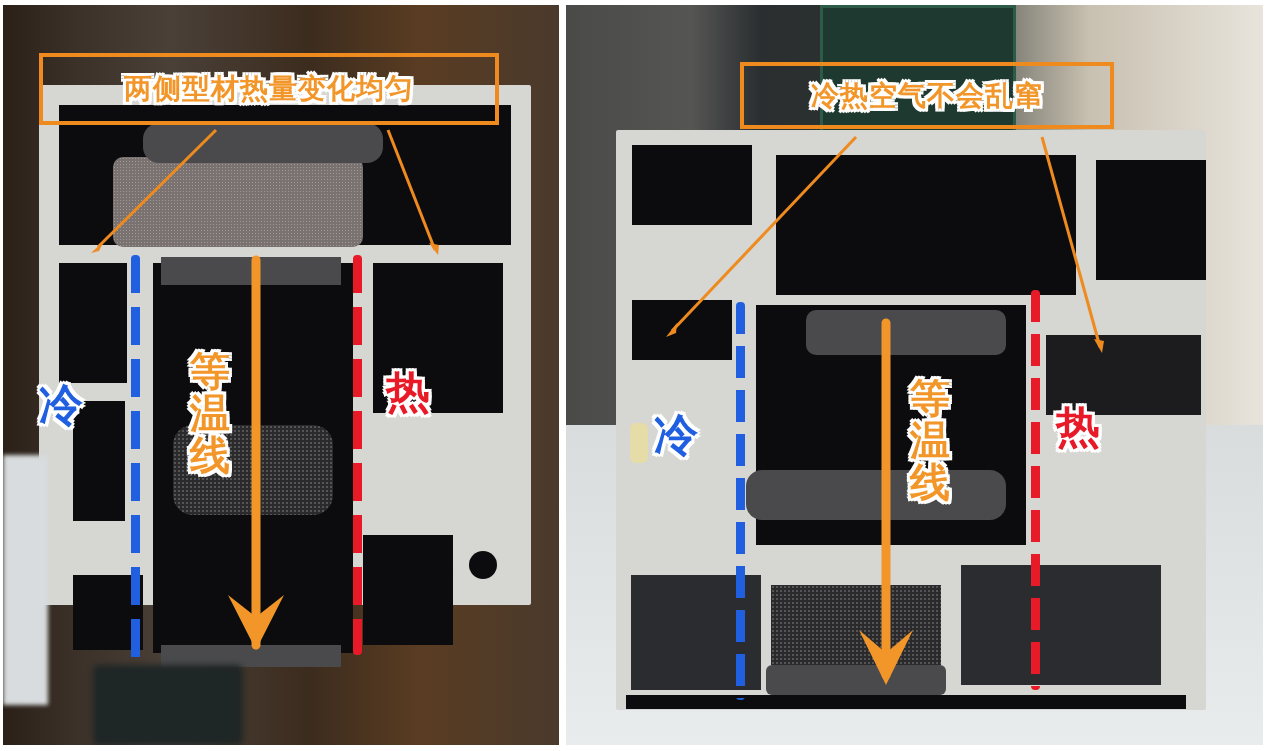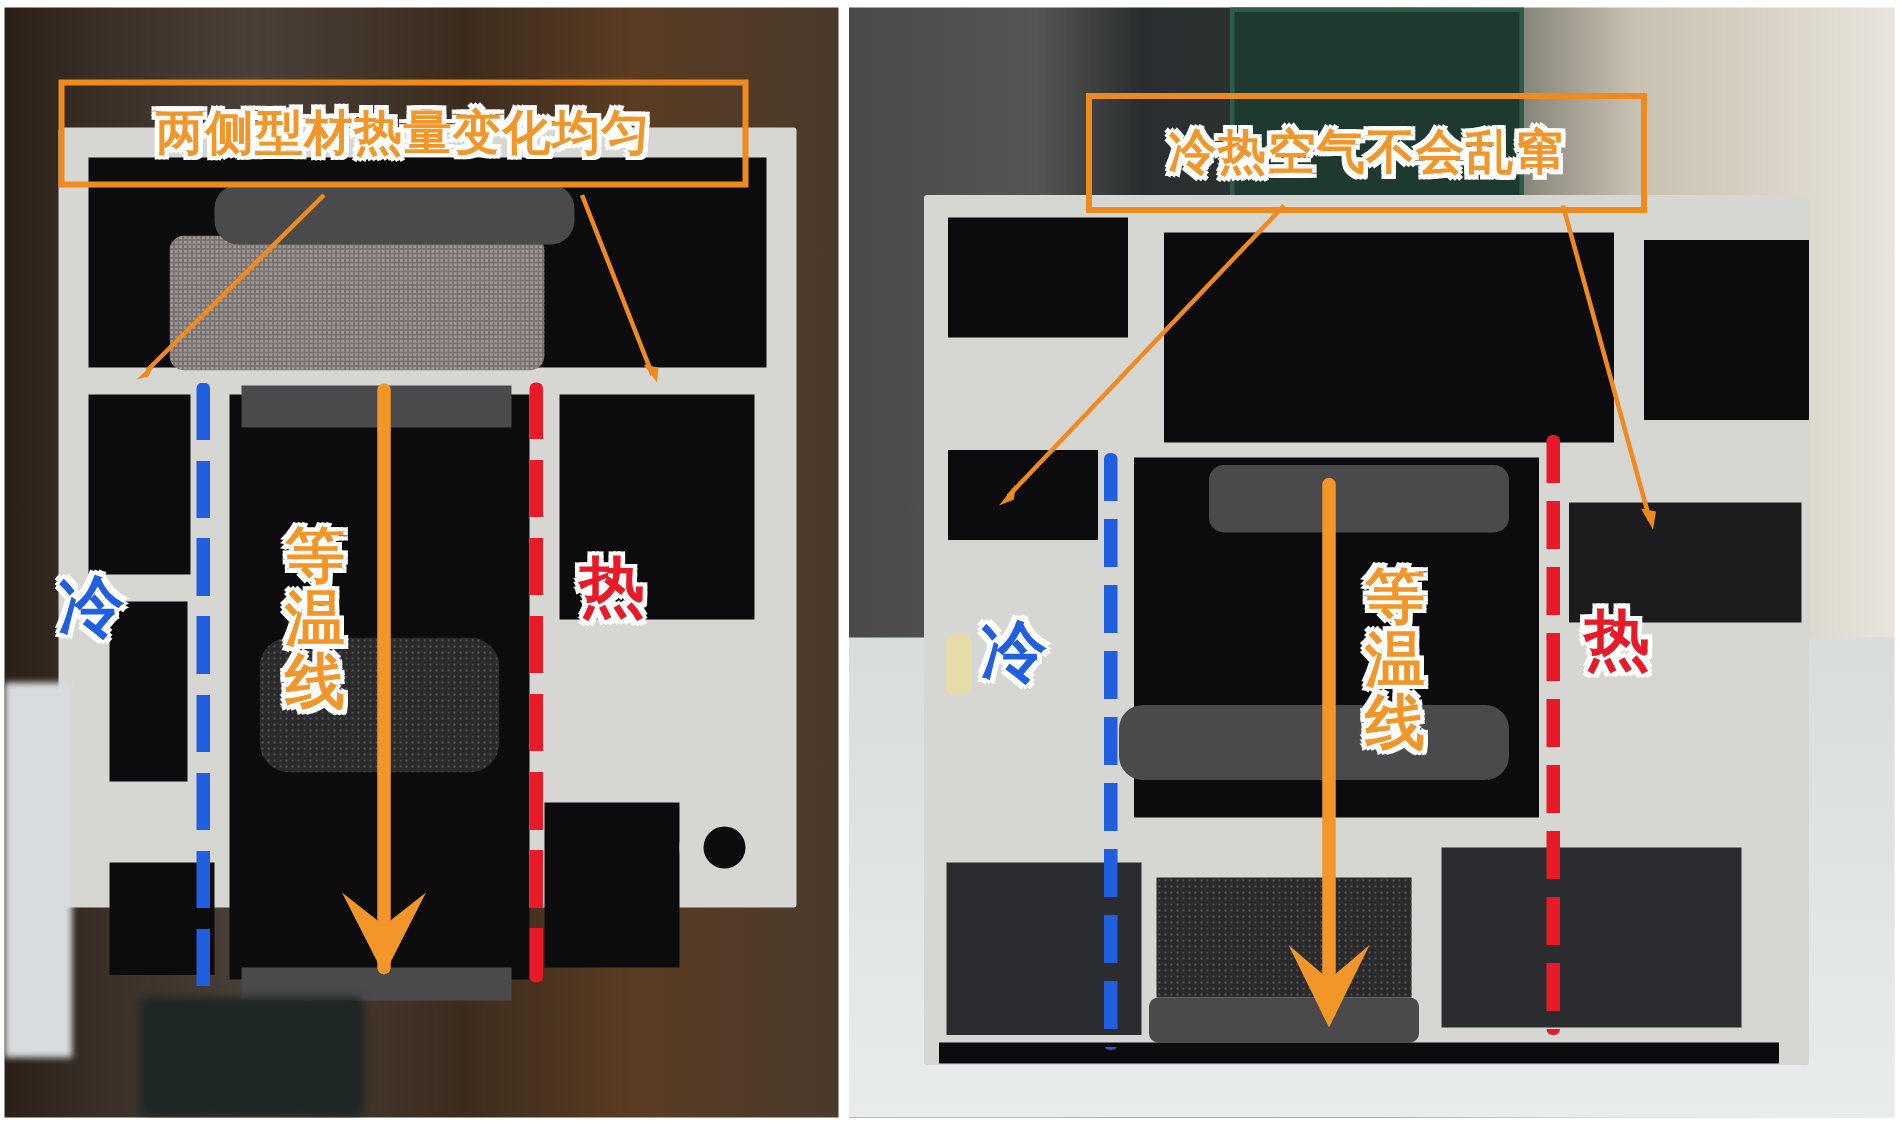--- a/index.html
+++ b/index.html
@@ -38,21 +38,21 @@
     background-image: radial-gradient(circle, #e0cfa2 3px, #8a7650 4px, transparent 5px);
     background-size: 10px 10px; border: 2px solid #ddd; }
 
   
   .caption-box {
     position: absolute; border: 4px solid #ee8a1e;
     display: flex; align-items: center; justify-content: center;
     box-sizing: border-box;
   }
   .caption-text {
-    color: #f2962a; font-weight: bold; font-size: 32px; white-space: nowrap;
+    color: #f2962a; font-weight: bold; font-size: 28px; white-space: nowrap;
     text-shadow: -3px -3px 0 #fff, 3px -3px 0 #fff, -3px 3px 0 #fff, 3px 3px 0 #fff,
                  0 3px 0 #fff, 0 -3px 0 #fff, 3px 0 0 #fff, -3px 0 0 #fff;
     letter-spacing: 1px;
     text-align: center;
   }
   .vlabel {
     position: absolute; font-weight: bold; font-size: 44px; line-height: 1;
     text-shadow: -3px -3px 0 #fff, 3px -3px 0 #fff, -3px 3px 0 #fff, 3px 3px 0 #fff,
                  0 3px 0 #fff, 0 -3px 0 #fff, 3px 0 0 #fff, -3px 0 0 #fff;
   }
@@ -143,21 +143,21 @@
 
   <svg class="overlay" width="697" height="740">
     <line x1="320" y1="318" x2="320" y2="670" stroke="#f2962a" stroke-width="9" stroke-linecap="round"></line>
     <polygon points="293,625 320,680 347,625 320,648" fill="#f2962a"></polygon>
     <line x1="290" y1="132" x2="106" y2="326" stroke="#ee8a1e" stroke-width="3"></line>
     <polygon points="100,332 111,318 110,328" fill="#ee8a1e"></polygon>
     <line x1="476" y1="132" x2="534" y2="342" stroke="#ee8a1e" stroke-width="3"></line>
     <polygon points="536,348 528,334 538,336" fill="#ee8a1e"></polygon>
   </svg>
 
-  <div class="caption-box" style="left:158px; top:57px; width:374px; height:80px;">
+  <div class="caption-box" style="left:174px; top:57px; width:374px; height:67px;">
     <span class="caption-text">冷热空气不会乱窜</span>
   </div>
 
   <div class="vlabel" style="left:88px; top:408px; color:#1f5fe0;">冷</div>
   <div class="vlabel" style="left:490px; top:400px; color:#e81a28;">热</div>
   <div class="isotherm-label" style="left:342px; top:372px;">
       <span style="display:block; width:44px; word-break:break-all;">等温线</span>
     </div>
 </div>
 

